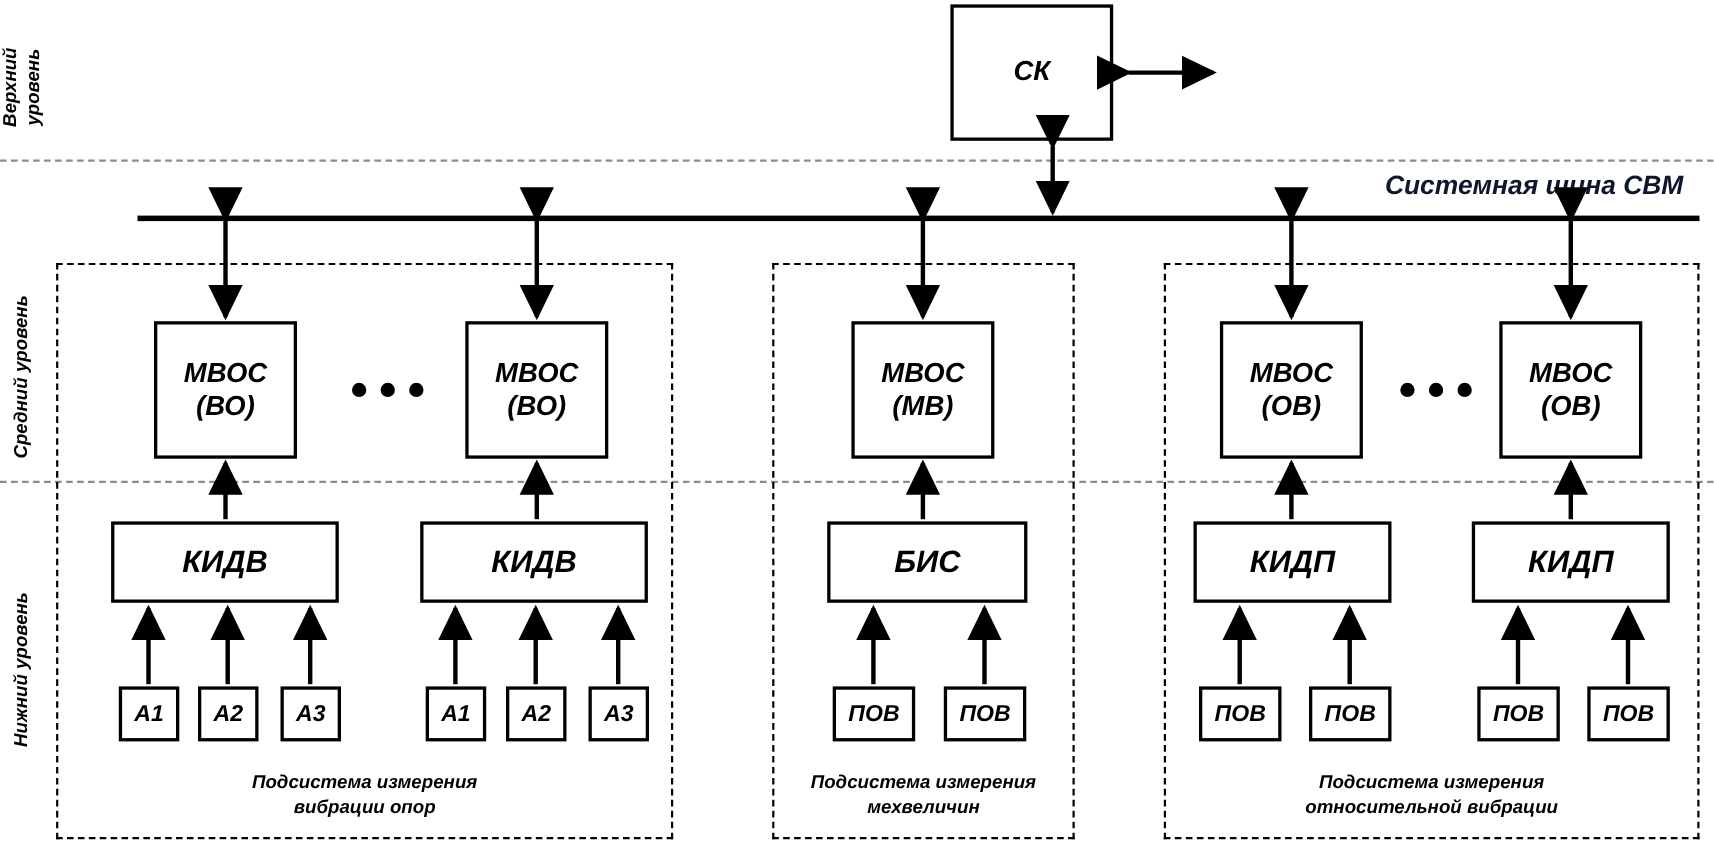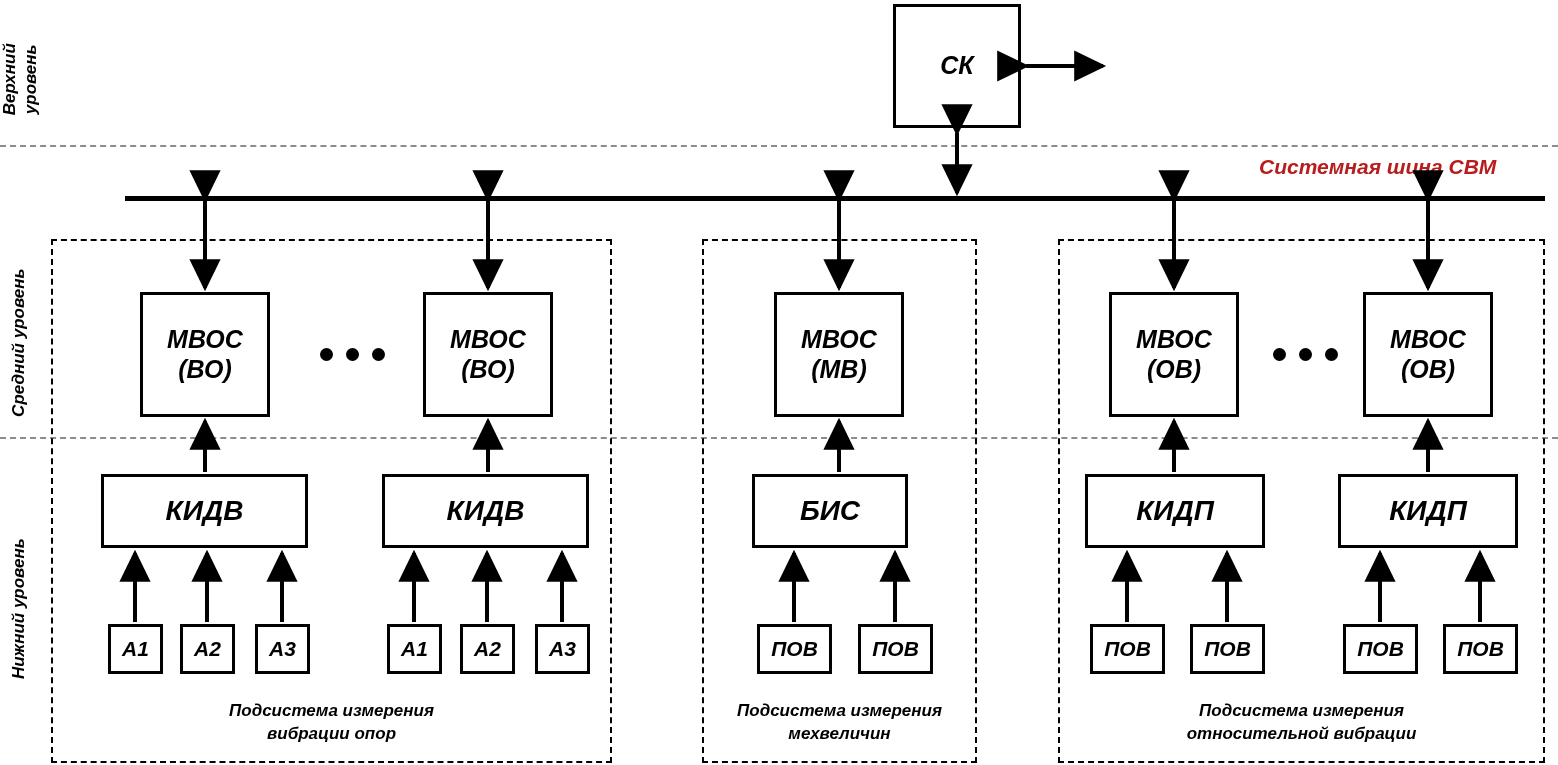--- a/index.html
+++ b/index.html
@@ -38,21 +38,21 @@
   }
   .group-caption{
     position:absolute;
     font-style:italic;font-weight:bold;font-size:17px;color:#000;
     text-align:center;line-height:1.35;white-space:pre;
   }
 
   
   .bus{position:absolute;background:#000;height:5px;}
   .bus-label{
-    position:absolute;font-style:italic;font-weight:bold;font-size:21px;color:#b91c1c;
+    position:absolute;font-style:italic;font-weight:bold;font-size:24px;color:#0f172a;
     white-space:pre;
   }
 
   
   #wires{position:absolute;left:0;top:0;width:1558px;height:765px;pointer-events:none;}
 
   
   .dots{position:absolute;display:flex;gap:13px;align-items:center;}
   .dots i{display:block;width:13px;height:13px;border-radius:50%;background:#000;}
 </style>
@@ -62,21 +62,21 @@
 <div id="stage">
 
   <div class="lvl-sep" style="top:145px;width:1558px;"></div>
   <div class="lvl-sep" style="top:437px;width:1558px;"></div>
 
   <div class="side-label rot" style="left:-25px;top:58px;width:90px;">Верхний
 уровень</div>
   <div class="side-label rot" style="left:-61px;top:332px;width:160px;">Средний уровень</div>
   <div class="side-label rot" style="left:-56px;top:598px;width:150px;">Нижний уровень</div>
 
-  <div class="box big" style="left:893px;top:4px;width:128px;height:124px;">СК</div>
+  <div class="box big" style="left:864px;top:4px;width:148px;height:124px;">СК</div>
 
 
   <div class="bus" style="left:125px;top:196px;width:1420px;"></div>
   <div class="bus-label" style="left:1259px;top:155px;">Системная шина СВМ</div>
 
   <div class="group" style="left:51px;top:239px;width:561px;height:524px;"></div>
   <div class="group-caption" style="left:51px;top:700px;width:561px;">Подсистема измерения
 вибрации опор</div>
 
   <div class="box big" style="left:140px;top:292px;width:130px;height:125px;">МВОС
@@ -100,21 +100,21 @@
   <div class="box small" style="left:460px;top:624px;width:55px;height:50px;">А2</div>
   <div class="box small" style="left:535px;top:624px;width:55px;height:50px;">А3</div>
 
   <div class="group" style="left:702px;top:239px;width:275px;height:524px;"></div>
   <div class="group-caption" style="left:702px;top:700px;width:275px;">Подсистема измерения
 мехвеличин</div>
 
   <div class="box big" style="left:774px;top:292px;width:130px;height:125px;">МВОС
 (МВ)</div>
 
-  <div class="box med" style="left:752px;top:474px;width:156px;height:74px;">БИС</div>
+  <div class="box med" style="left:752px;top:474px;width:182px;height:74px;">БИС</div>
 
   <div class="box small" style="left:757px;top:624px;width:75px;height:50px;">ПОВ</div>
   <div class="box small" style="left:858px;top:624px;width:75px;height:50px;">ПОВ</div>
 
   <div class="group" style="left:1058px;top:239px;width:487px;height:524px;"></div>
   <div class="group-caption" style="left:1058px;top:700px;width:487px;">Подсистема измерения
 относительной вибрации</div>
 
   <div class="box big" style="left:1109px;top:292px;width:130px;height:125px;">МВОС
 (ОВ)</div>

